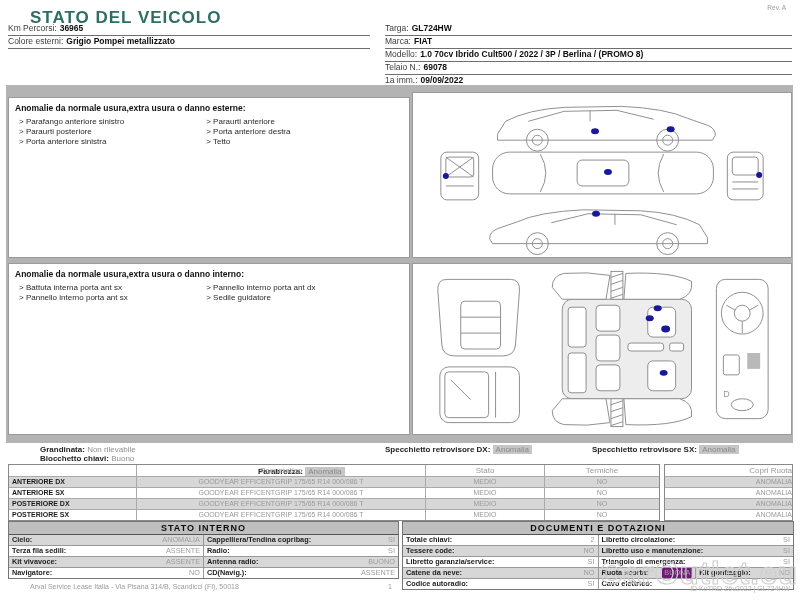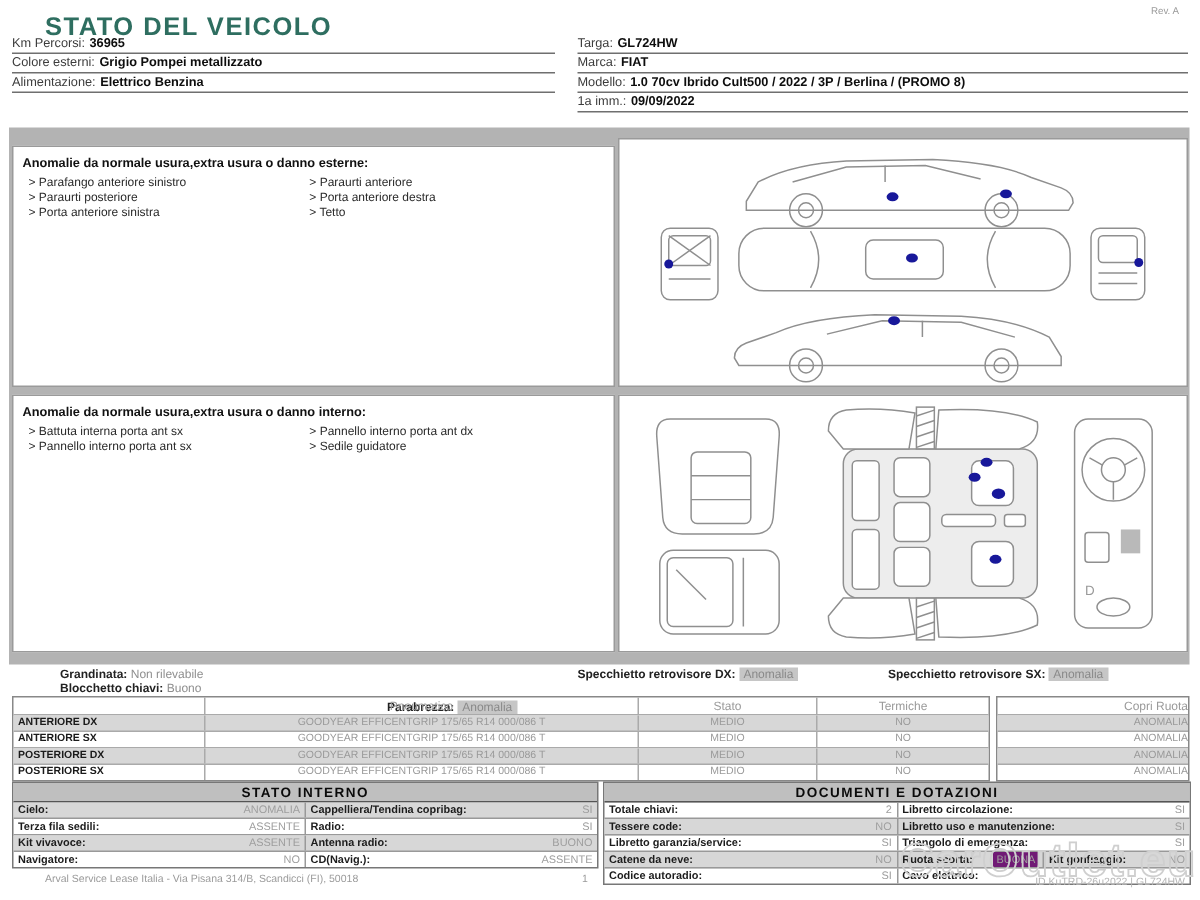--- a/index.html
+++ b/index.html
@@ -82,34 +82,34 @@
   <div class="title">STATO DEL VEICOLO</div>
   <div class="rev">Rev. A</div>
 
   <div class="hfields left">
     <div class="hrow">
       <span class="lbl">Km Percorsi:</span><span class="val">36965</span>
     </div>
     <div class="hrow">
       <span class="lbl">Colore esterni:</span><span class="val">Grigio Pompei metallizzato</span>
     </div>
-    <div class="hrow">
-      <span class="lbl">Alimentazione:</span><span class="val">Elettrico Benzina</span>
-    </div>
   </div>
 
   <div class="hfields right">
     <div class="hrow">
       <span class="lbl">Targa:</span><span class="val">GL724HW</span>
     </div>
     <div class="hrow">
       <span class="lbl">Marca:</span><span class="val">FIAT</span>
     </div>
     <div class="hrow">
       <span class="lbl">Modello:</span><span class="val">1.0 70cv Ibrido Cult500 / 2022 / 3P / Berlina / (PROMO 8)</span>
+    </div>
+    <div class="hrow">
+      <span class="lbl">Telaio N.:</span><span class="val">69078</span>
     </div>
     <div class="hrow">
       <span class="lbl">1a imm.:</span><span class="val">09/09/2022</span>
     </div>
   </div>
 
   <div class="band">
 
     <div class="wbox box-ext-text">
       <div class="anom-title">Anomalie da normale usura,extra usura o danno esterne:</div>

